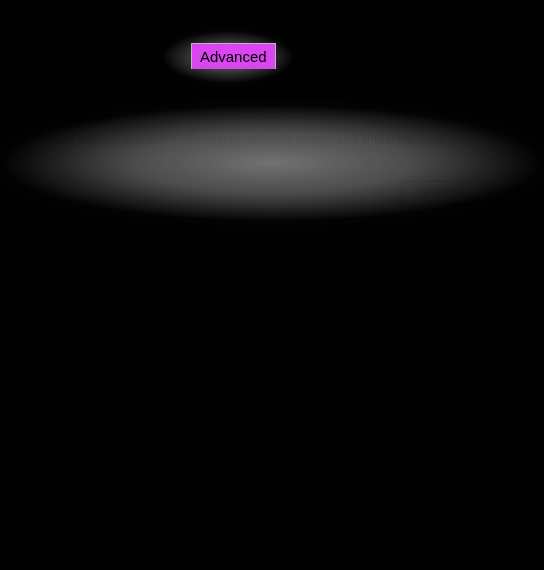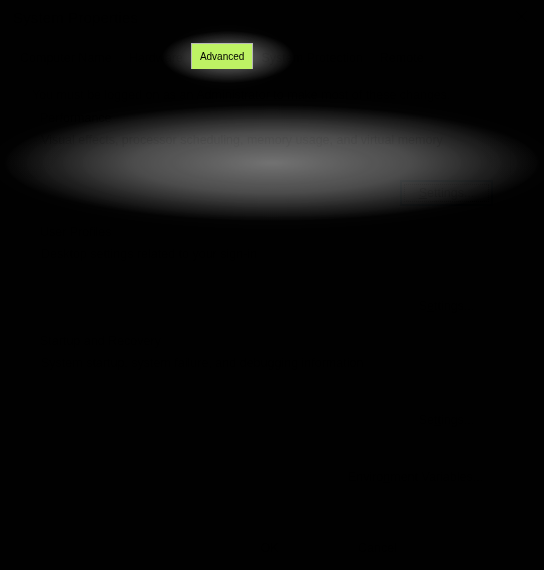--- a/index.html
+++ b/index.html
@@ -68,24 +68,24 @@
     color: #000;
     background: #f0f0f0;
     border: 1px solid #d4d4d4;
     border-bottom: none;
     box-sizing: border-box;
     white-space: nowrap;
     margin-right: -1px;
   }
   .tab.selected {
     height: 26px;
-    background: #bef264;
+    background: #d946ef;
     border-color: #b8b8b8;
     z-index: 3;
-    font-size: 10px;
+    font-size: 15px;
   }
 
   
   .panel {
     position: absolute;
     left: 11px; top: 68px;
     width: 522px; height: 454px;
     background: #f0f0f0;
     border: 1px solid #d9d9d9;
     box-sizing: border-box;

